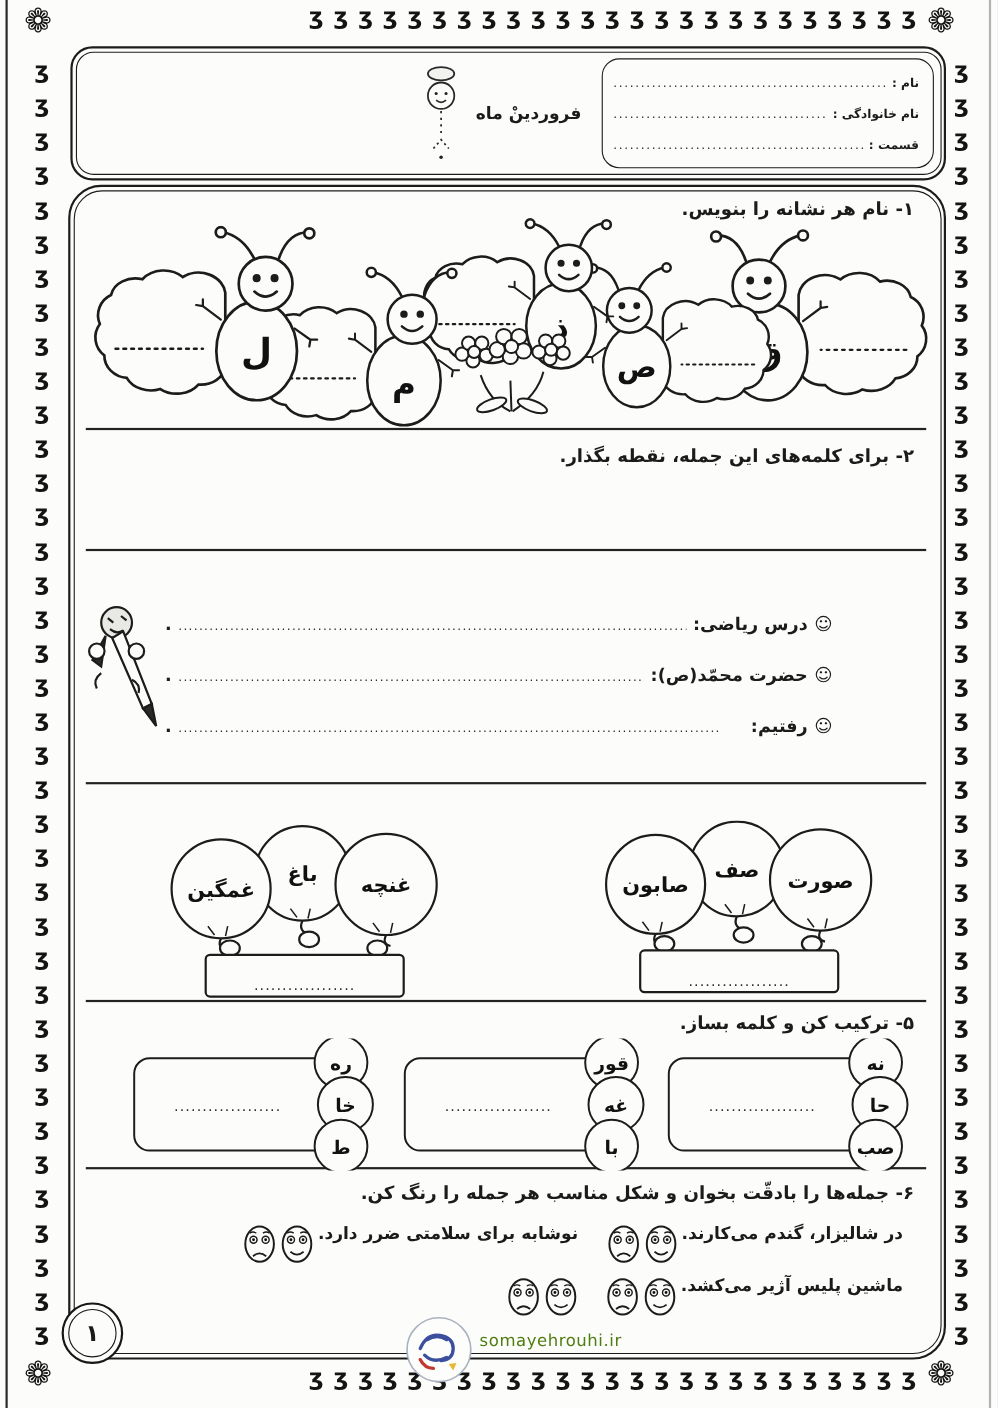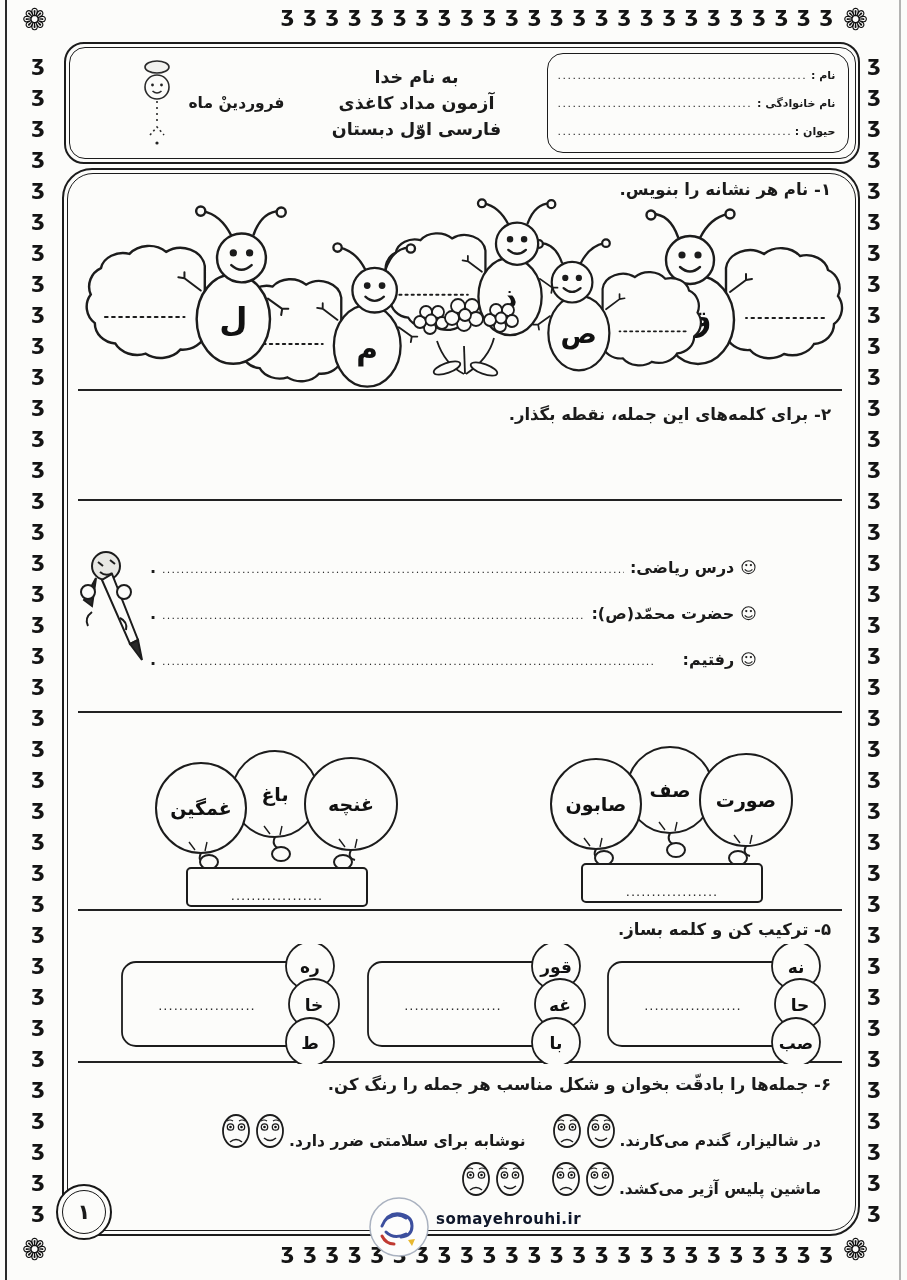--- a/index.html
+++ b/index.html
@@ -39,23 +39,23 @@
   
   .q2-sentence{position:absolute;left:110px;width:700px;text-align:center;font-weight:bold;font-size:23px;}
   
   .q3row{position:absolute;right:150px;left:150px;display:flex;align-items:baseline;gap:6px;}
   .q3row .smiley{font-size:16px;line-height:1;}
   .q3row .lbl{font-weight:bold;font-size:16px;white-space:nowrap;}
   .q3row .dots{flex:1;overflow:hidden;white-space:nowrap;font-size:11px;letter-spacing:1.2px;color:#2c2c2c;direction:ltr;text-align:left;}
   .q3row .dot-end{font-weight:bold;}
   
   .q6row{position:absolute;right:86px;left:66px;display:flex;align-items:center;justify-content:flex-start;gap:26px;}
-  .q6cell{display:flex;align-items:flex-end;gap:4px;}
+  .q6cell{display:flex;align-items:flex-start;gap:4px;}
   .q6cell .s{font-weight:bold;font-size:15.5px;white-space:nowrap;}
-  .footer-mark{position:absolute;direction:ltr;color:#0f172a;font-weight:bold;font-size:15px;letter-spacing:.5px;}
+  .footer-mark{position:absolute;direction:ltr;color:#4d7c0f;font-weight:normal;font-size:15px;letter-spacing:.5px;}
   .pagenum{position:absolute;width:52px;height:52px;border:2.4px solid #171717;border-radius:50%;background:#fcfcfa;
     display:flex;align-items:center;justify-content:center;}
   .pagenum .inner{width:42px;height:42px;border:1.6px solid #171717;border-radius:50%;display:flex;align-items:center;justify-content:center;
     font-weight:bold;font-size:21px;}
 </style>
 </head>
 <body>
 
 <div class="page">
 
@@ -78,28 +78,23 @@
         <div class="namebox">
           <div class="field">
             <span class="lbl">نام :</span>
             <span class="dots">........................................................</span>
           </div>
           <div class="field">
             <span class="lbl">نام خانوادگی :</span>
             <span class="dots">........................................................</span>
           </div>
           <div class="field">
-            <span class="lbl">حیوان :</span>
+            <span class="lbl">قسمت :</span>
             <span class="dots">........................................................</span>
           </div>
-        </div>
-        <div class="titles">
-          <div>به نام خدا</div>
-          <div>آزمون مداد کاغذی</div>
-          <div>فارسی اوّل دبستان</div>
         </div>
         <div class="monthblock">
           <span class="month">فروردینْ ماه</span>
           <svg width="42" height="92" viewBox="0 0 42 92">
             <g fill="none" stroke="#2a2a2a" stroke-width="1.6">
               <ellipse cx="21" cy="10" rx="12" ry="6" fill="#f2f2ef"></ellipse>
               <circle cx="21" cy="30" r="12" fill="#fcfcfa"></circle>
               <circle cx="16.5" cy="28" r="1.4" fill="#222" stroke="none"></circle>
               <circle cx="25.5" cy="28" r="1.4" fill="#222" stroke="none"></circle>
               <path d="M16.5 34 Q21 38 25.5 34"></path>

